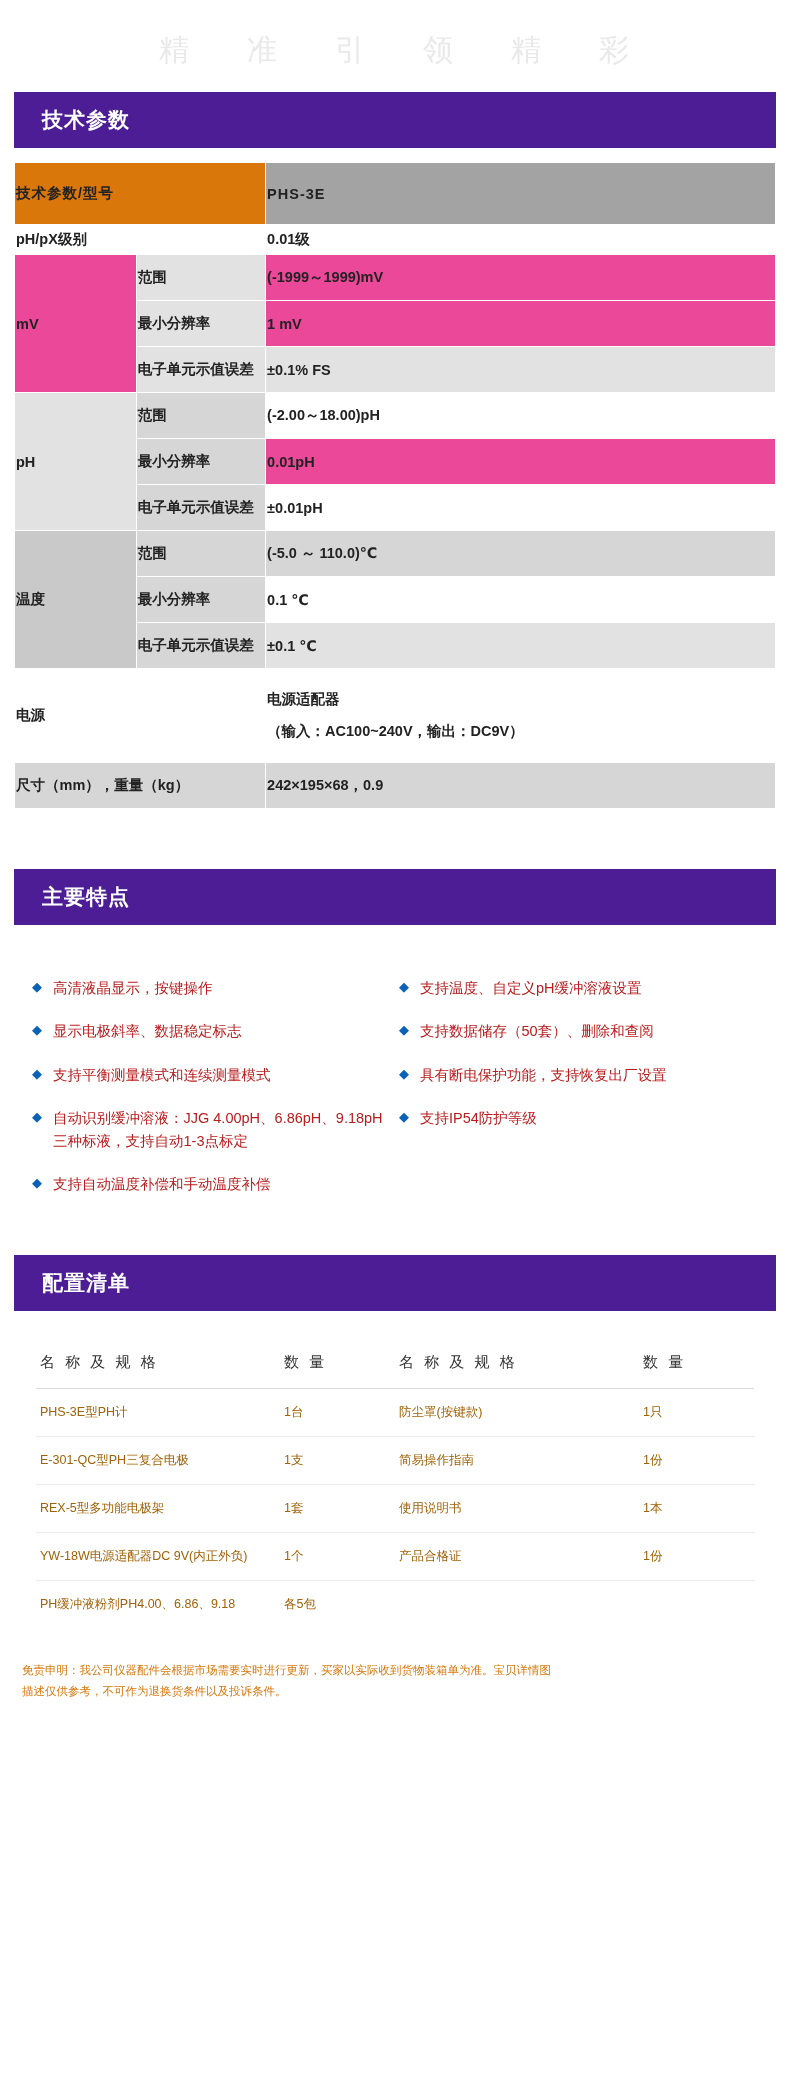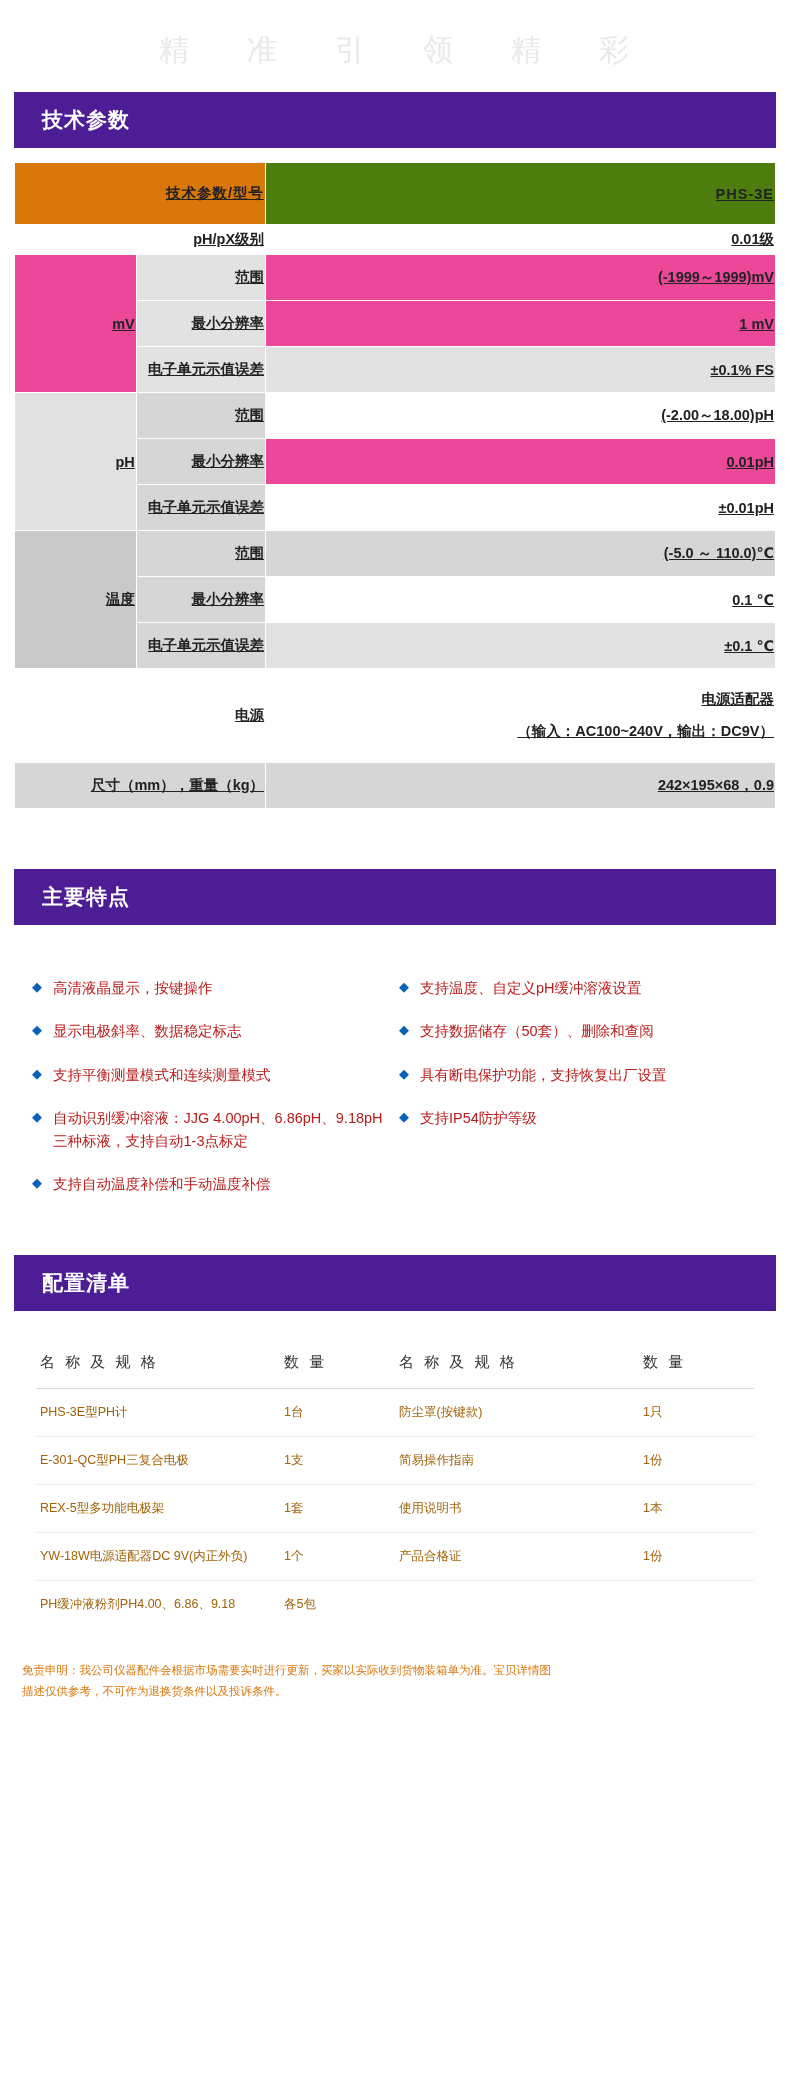--- a/index.html
+++ b/index.html
@@ -46,37 +46,36 @@
   }
 
   
   .spec-wrap { margin: 14px 14px 0 14px; }
   table.spec {
     width: 100%;
     border-collapse: collapse;
     table-layout: fixed;
   }
   table.spec td {
-    text-align: right;
+    text-align: left;
     vertical-align: middle;
     font-size: 14.5px;
     color: #222;
     border: 1px solid #ffffff;
-    text-decoration: underline;
   }
   .hdr-left {
     background: #d9770b;
     color: #fff;
     font-size: 18px;
     font-weight: bold;
     height: 62px;
     letter-spacing: 1px;
   }
   .hdr-right {
-    background: #4d7c0f;
+    background: #a3a3a3;
     color: #fff;
     font-size: 20px;
     font-weight: bold;
     height: 62px;
     letter-spacing: 1px;
   }
   .cell-white { background: #ffffff; height: 30px; }
   .cell-l1 { background: #ec4899; height: 46px; }
   .cell-l2 { background: #e2e2e2; height: 46px; }
   .cell-l3 { background: #d6d6d6; height: 46px; }

